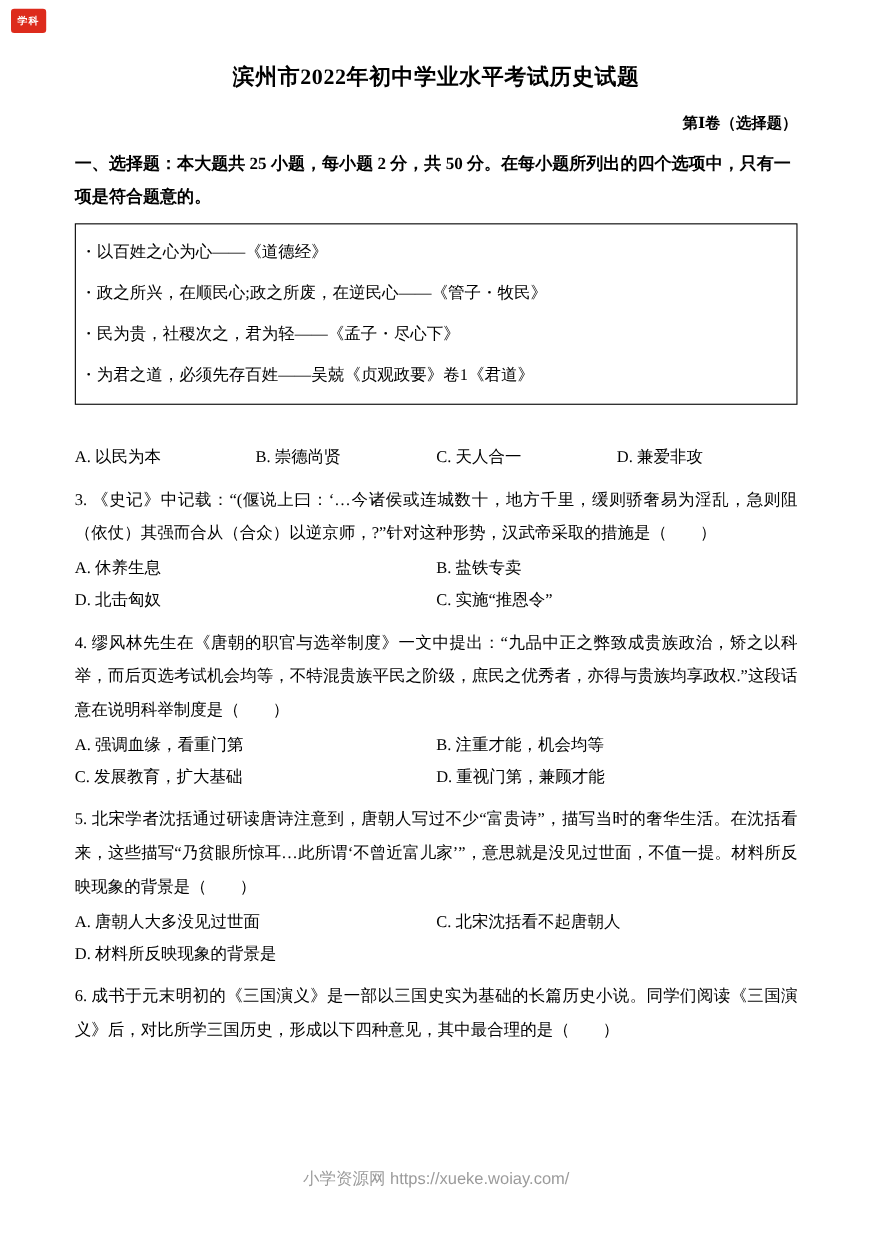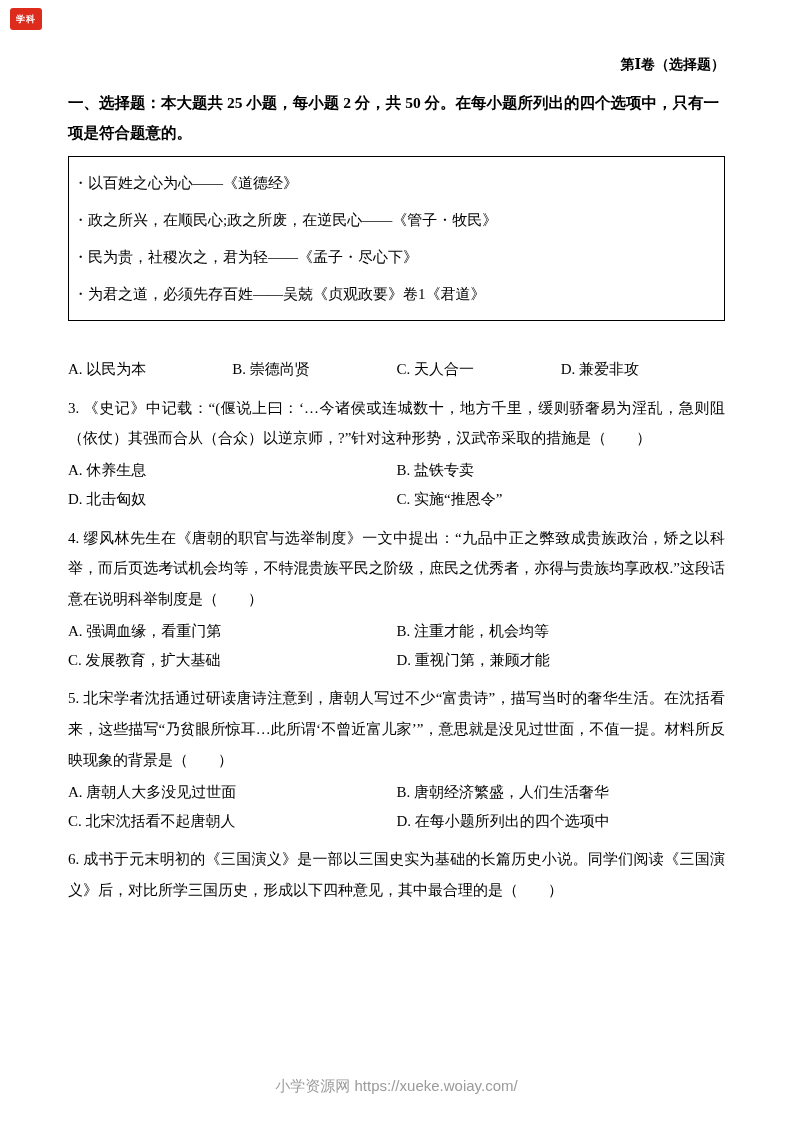--- a/index.html
+++ b/index.html
@@ -68,37 +68,38 @@
     border:1px solid #000;
     margin:6px 0 34px 0;
     padding:8px 4px;
   }
   .quote-box .quote-line {
     font-size:15px;
     line-height:2.45;
   }
   .footer {
     position:absolute;
-    left:0; bottom:26px;
+    left:0; bottom:41px;
     width:100%;
     text-align:center;
     color:#9b9b9b;
     font-size:15px;
     font-family:"Liberation Sans","DejaVu Sans",sans-serif;
   }
 </style>
 </head>
 <body>
 
 <div class="page">
 
   <div class="logo">
     <span>学科</span>
   </div>
 
+  <h1 class="title">滨州市2022年初中学业水平考试历史试题</h1>
   <h2 class="subtitle">第Ⅰ卷（选择题）</h2>
 
   <p class="intro">一、选择题：本大题共 25 小题，每小题 2 分，共 50 分。在每小题所列出的四个选项中，只有一项是符合题意的。</p>
 
 
   <div class="question">
     <div class="quote-box">
       <p class="quote-line">・以百姓之心为心——《道德经》</p>
       <p class="quote-line">・政之所兴，在顺民心;政之所废，在逆民心——《管子・牧民》</p>
       <p class="quote-line">・民为贵，社稷次之，君为轻——《孟子・尽心下》</p>
@@ -129,23 +130,22 @@
       <span class="option">B. 注重才能，机会均等</span>
       <span class="option">C. 发展教育，扩大基础</span>
       <span class="option">D. 重视门第，兼顾才能</span>
     </div>
   </div>
 
   <div class="question">
     <p class="stem">5. 北宋学者沈括通过研读唐诗注意到，唐朝人写过不少“富贵诗”，描写当时的奢华生活。在沈括看来，这些描写“乃贫眼所惊耳…此所谓‘不曾近富儿家’”，意思就是没见过世面，不值一提。材料所反映现象的背景是（　　）</p>
     <div class="options cols-2">
       <span class="option">A. 唐朝人大多没见过世面</span>
-      <span class="option">B. 唐朝经济繁盛，人们生活奢华</span>
       <span class="option">C. 北宋沈括看不起唐朝人</span>
-      <span class="option">D. 在每小题所列出的四个选项中</span>
+      <span class="option">D. 材料所反映现象的背景是</span>
     </div>
   </div>
 
   <div class="question">
     <p class="stem">6. 成书于元末明初的《三国演义》是一部以三国史实为基础的长篇历史小说。同学们阅读《三国演义》后，对比所学三国历史，形成以下四种意见，其中最合理的是（　　）</p>
   </div>
 
   <div class="footer">小学资源网 https://xueke.woiay.com/</div>
 
 </div>

